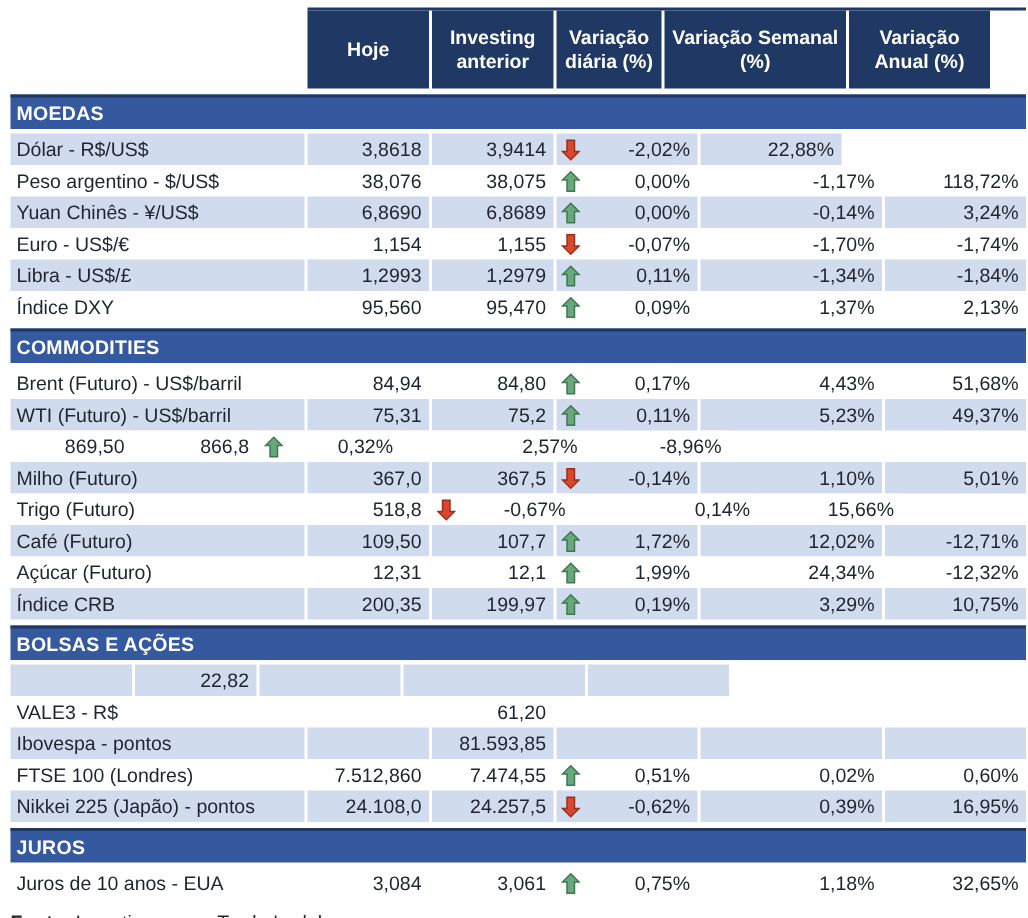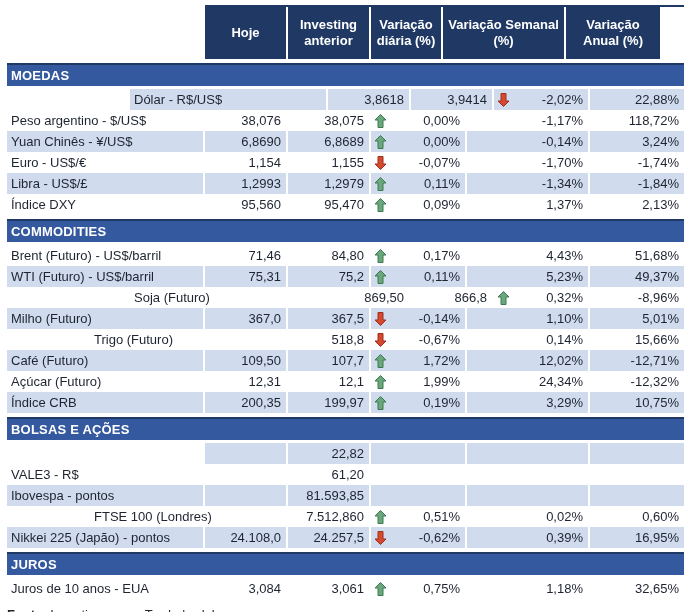--- a/index.html
+++ b/index.html
@@ -26,21 +26,21 @@
   .tbl{margin-left:7px;width:677px;}
   .section-bar{
     margin-top:4px;
     border-top:2px solid var(--hdr);
     background:var(--sec);
     color:#fff;font-weight:bold;font-size:13px;letter-spacing:.2px;
     height:23px;display:flex;align-items:center;
     padding-left:4px;box-sizing:border-box;
   }
   .section-rows{margin-top:3px;}
-  .row{display:flex;gap:2px;height:21px;justify-content:flex-end;}
+  .row{display:flex;gap:2px;height:21px;}
   .cell{
     height:21px;display:flex;align-items:center;
     box-sizing:border-box;font-size:13px;background:#fff;white-space:nowrap;overflow:hidden;
   }
   .shaded .cell{background:var(--shade);}
   .c-name{width:196px;padding-left:4px;}
   .c-num{justify-content:flex-end;padding-right:5px;}
   .c-hoje{width:81px}.c-fech{width:81px}
   .c-dia{width:94px;position:relative;padding-left:30px;}
   .c-sem{width:121px}.c-anu{width:94px}
@@ -221,21 +221,21 @@
           </div>
         </div>
       </div>
       <div class="section-bar">COMMODITIES</div>
       <div class="section-rows">
         <div class="row">
           <div class="cell c-name">
             <span>Brent (Futuro) - US$/barril</span>
           </div>
           <div class="cell c-hoje c-num">
-            <span>71,46</span>
+            <span>84,94</span>
           </div>
           <div class="cell c-fech c-num">
             <span>84,80</span>
           </div>
           <div class="cell c-dia c-num">
             <span class="arrow">
               <svg width="13" height="15" viewBox="0 0 13 15">
                 <path d="M6.5 1 L12 6.5 L9 6.5 L9 14 L4 14 L4 6.5 L1 6.5 Z" fill="#69A87D" stroke="#3E7850" stroke-width="1"></path>
               </svg>
             </span>
@@ -267,36 +267,36 @@
             <span>0,11%</span>
           </div>
           <div class="cell c-sem c-num">
             <span>5,23%</span>
           </div>
           <div class="cell c-anu c-num">
             <span>49,37%</span>
           </div>
         </div>
         <div class="row">
-          <div class="cell c-name">
-            <span>Soja (Futuro)</span>
-          </div>
           <div class="cell c-hoje c-num">
             <span>869,50</span>
           </div>
           <div class="cell c-fech c-num">
             <span>866,8</span>
           </div>
           <div class="cell c-dia c-num">
             <span class="arrow">
               <svg width="13" height="15" viewBox="0 0 13 15">
                 <path d="M6.5 1 L12 6.5 L9 6.5 L9 14 L4 14 L4 6.5 L1 6.5 Z" fill="#69A87D" stroke="#3E7850" stroke-width="1"></path>
               </svg>
             </span>
             <span>0,32%</span>
+          </div>
+          <div class="cell c-sem c-num">
+            <span>2,57%</span>
           </div>
           <div class="cell c-anu c-num">
             <span>-8,96%</span>
           </div>
         </div>
         <div class="row shaded">
           <div class="cell c-name">
             <span>Milho (Futuro)</span>
           </div>
           <div class="cell c-hoje c-num">
@@ -477,20 +477,23 @@
             <span></span>
           </div>
         </div>
         <div class="row">
           <div class="cell c-name">
             <span>FTSE 100 (Londres)</span>
           </div>
           <div class="cell c-hoje c-num">
             <span>7.512,860</span>
           </div>
+          <div class="cell c-fech c-num">
+            <span>7.474,55</span>
+          </div>
           <div class="cell c-dia c-num">
             <span class="arrow">
               <svg width="13" height="15" viewBox="0 0 13 15">
                 <path d="M6.5 1 L12 6.5 L9 6.5 L9 14 L4 14 L4 6.5 L1 6.5 Z" fill="#69A87D" stroke="#3E7850" stroke-width="1"></path>
               </svg>
             </span>
             <span>0,51%</span>
           </div>
           <div class="cell c-sem c-num">
             <span>0,02%</span>

